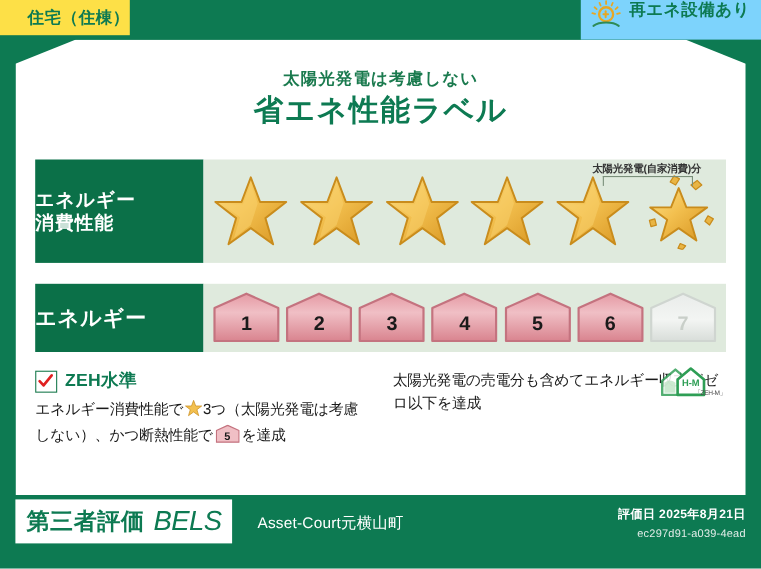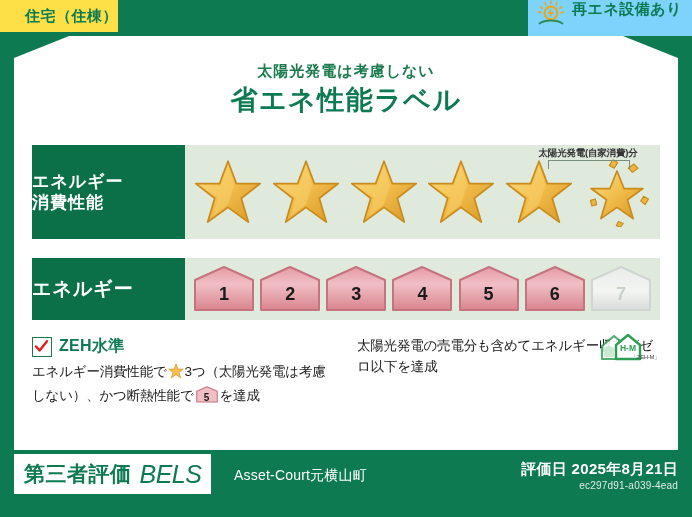--- a/index.html
+++ b/index.html
@@ -274,21 +274,21 @@
     position: absolute;
     left: 234px; top: 21px;
     color: #ffffff;
     font-size: 14px;
     letter-spacing: 0.2px;
   }
   .eval-date {
     position: absolute;
     right: 14px; top: 14px;
     color: #ffffff;
-    font-size: 15px;
+    font-size: 11px;
     font-weight: bold;
     letter-spacing: 0.3px;
   }
   .eval-id {
     position: absolute;
     right: 14px; top: 34px;
     color: #e2ece8;
     font-size: 10px;
     letter-spacing: 0.2px;
   }

